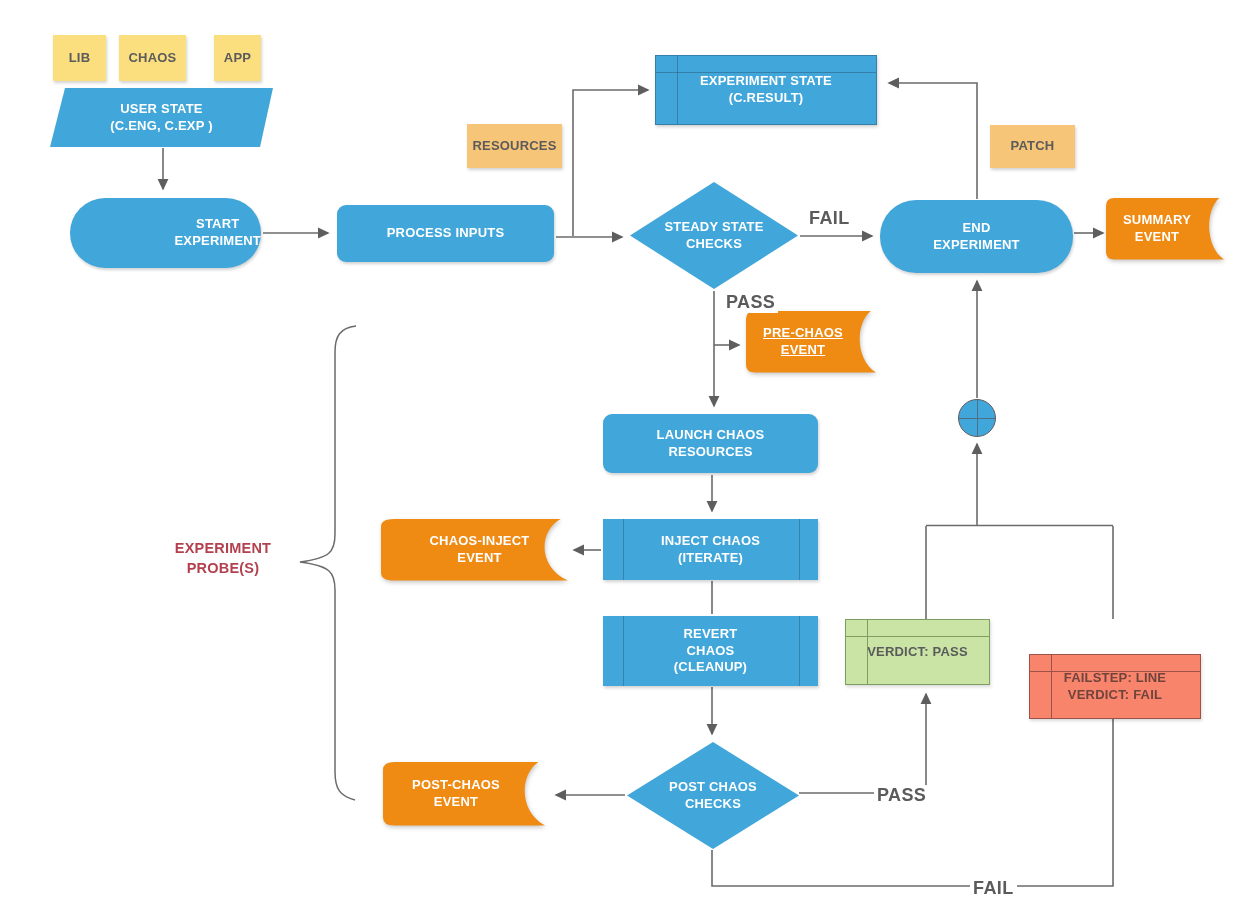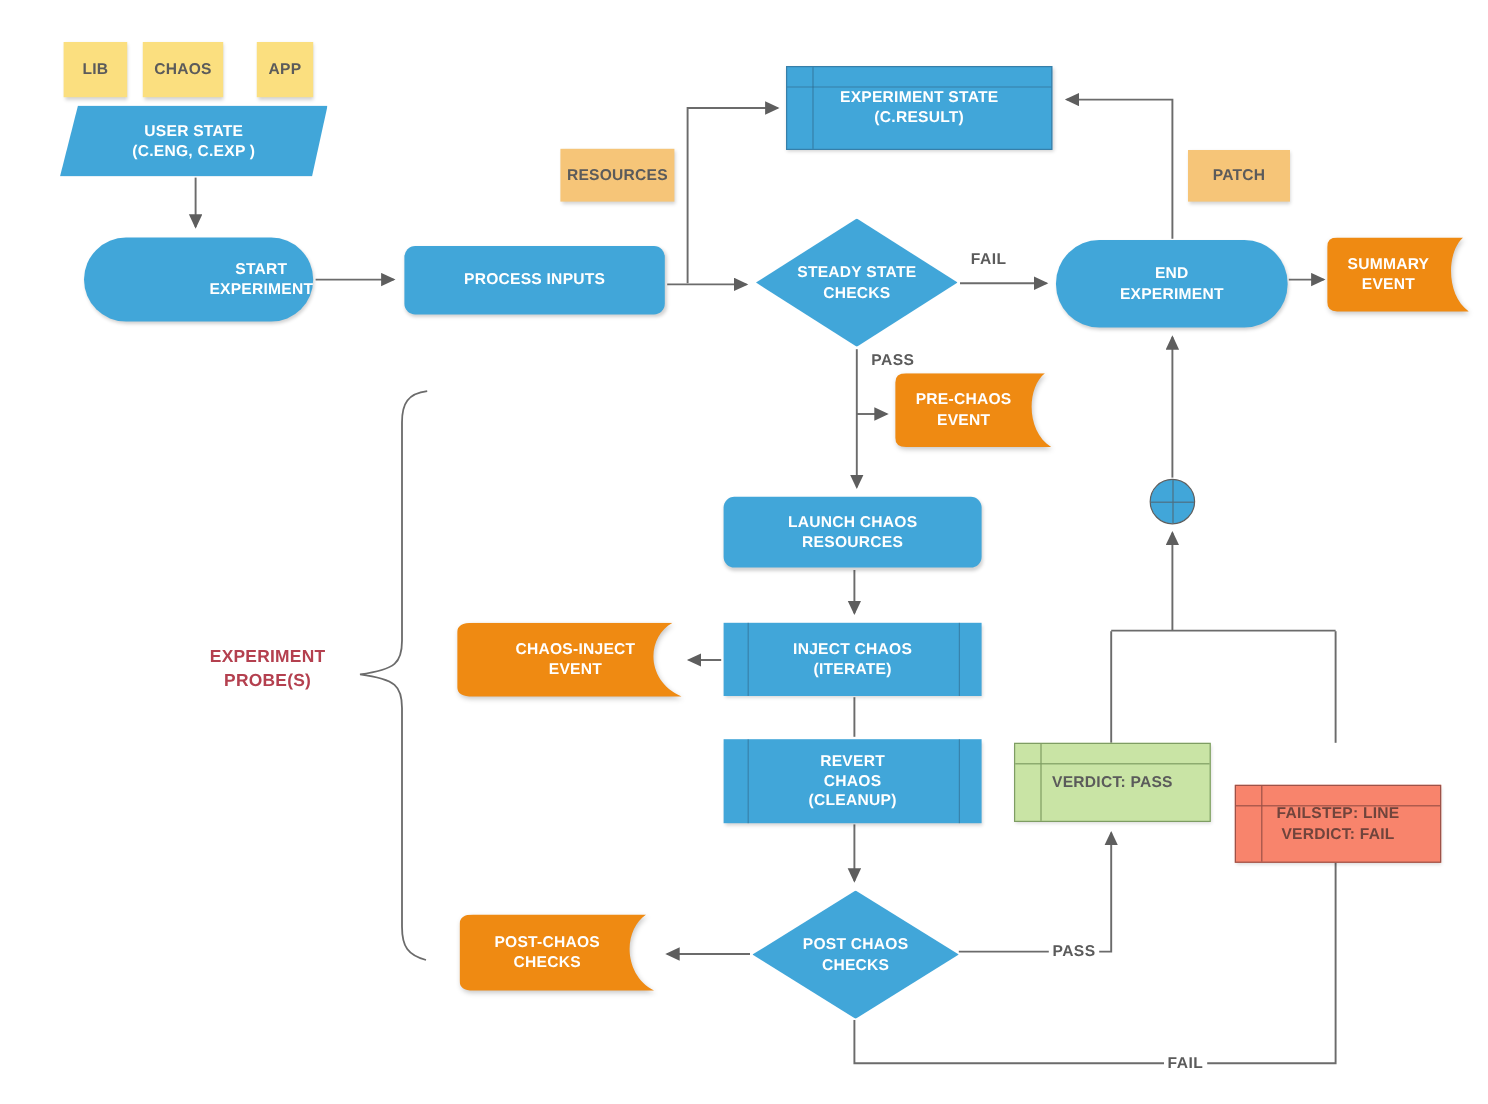--- a/index.html
+++ b/index.html
@@ -40,21 +40,21 @@
   .storage.red::after{border-left-color:var(--red_border);}
   
   .predef::before{content:"";position:absolute;top:0;bottom:0;left:20px;border-left:1px solid rgba(45,95,130,.5);}
   .predef::after{content:"";position:absolute;top:0;bottom:0;right:18px;border-right:1px solid rgba(45,95,130,.5);}
   
   .banner{color:var(--white_text);filter:drop-shadow(1px 2px 2px rgba(0,0,0,.22));}
   .banner svg{position:absolute;inset:0;width:100%;height:100%;}
   .banner .lbl{position:relative;z-index:1;padding-right:16px;}
   .edge-label{
     position:absolute;background:#ffffff;color:var(--dark_text);
-    font-weight:bold;font-size:13px;padding:0 3px;letter-spacing:.4px;
+    font-weight:bold;font-size:18px;padding:0 3px;letter-spacing:.4px;
   }
   .probe-label{
     position:absolute;color:var(--probe_label);font-weight:bold;font-size:14.5px;
     text-align:center;white-space:pre-line;line-height:1.35;letter-spacing:.2px;
   }
   .merge-circle{
     position:absolute;left:958px;top:399px;width:38px;height:38px;border-radius:50%;
     background:var(--blue);border:1.6px solid #5e5e5e;box-sizing:border-box;
   }
   .merge-circle .h{position:absolute;left:0;right:0;top:50%;border-top:1.4px solid #4f6f82;}
@@ -121,21 +121,21 @@
 EXPERIMENT</span></div>
 
   <div class="node banner" style="left:1106px;top:198px;width:118px;height:62px;">
     <svg viewBox="0 0 100 60" preserveAspectRatio="none">
         <path d="M 7,0 L 96,0 C 84,12 84,47 100,59.5 L 7,59.5 Q 0,59.5 0,52 L 0,7.5 Q 0,0 7,0 Z" fill="#EF8A12"></path>
       </svg>
     <span class="lbl">SUMMARY
 EVENT</span>
   </div>
 
-  <div class="node banner" style="left:746px;top:311px;width:130px;height:62px;">
+  <div class="node banner" style="left:746px;top:311px;width:130px;height:62px;text-decoration:underline;">
     <svg viewBox="0 0 100 60" preserveAspectRatio="none">
         <path d="M 7,0 L 96,0 C 84,12 84,47 100,59.5 L 7,59.5 Q 0,59.5 0,52 L 0,7.5 Q 0,0 7,0 Z" fill="#EF8A12"></path>
       </svg>
     <span class="lbl">PRE-CHAOS
 EVENT</span>
   </div>
 
   <div class="node blue rrect" style="left:603px;top:414px;width:215px;height:59px;"><span>LAUNCH CHAOS
 RESOURCES</span></div>
 
@@ -152,27 +152,27 @@
 
   <div class="node blue predef" style="left:603px;top:616px;width:215px;height:70px;"><span>REVERT
 CHAOS
 (CLEANUP)</span></div>
 
   <div class="node banner" style="left:383px;top:762px;width:162px;height:64px;">
     <svg viewBox="0 0 100 60" preserveAspectRatio="none">
         <path d="M 7,0 L 96,0 C 84,12 84,47 100,59.5 L 7,59.5 Q 0,59.5 0,52 L 0,7.5 Q 0,0 7,0 Z" fill="#EF8A12"></path>
       </svg>
     <span class="lbl">POST-CHAOS
-CHECKS</span>
+EVENT</span>
   </div>
 
   <div class="node diamond" style="left:627px;top:742px;width:172px;height:107px;"><span>POST CHAOS
 CHECKS</span></div>
 
-  <div class="node storage green" style="left:845px;top:619px;width:164px;height:66px;"><span>VERDICT: PASS</span></div>
+  <div class="node storage green" style="left:845px;top:619px;width:145px;height:66px;"><span>VERDICT: PASS</span></div>
 
   <div class="node storage red" style="left:1029px;top:619px;width:172px;height:65px;margin-top:35px;"><span>FAILSTEP: LINE
 VERDICT: FAIL</span></div>
 
   <div class="merge-circle">
     <div class="h"></div>
     <div class="v"></div>
   </div>
 
   <div class="edge-label" style="left:806px;top:208px;">FAIL</div>

